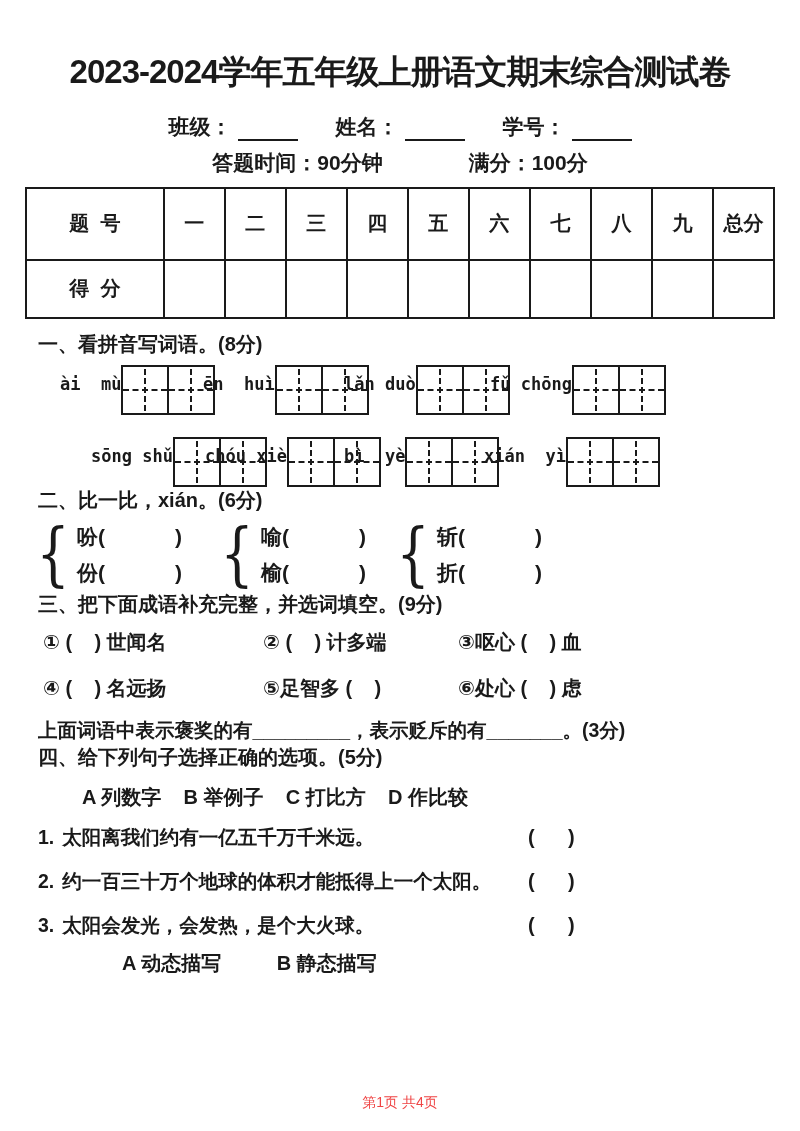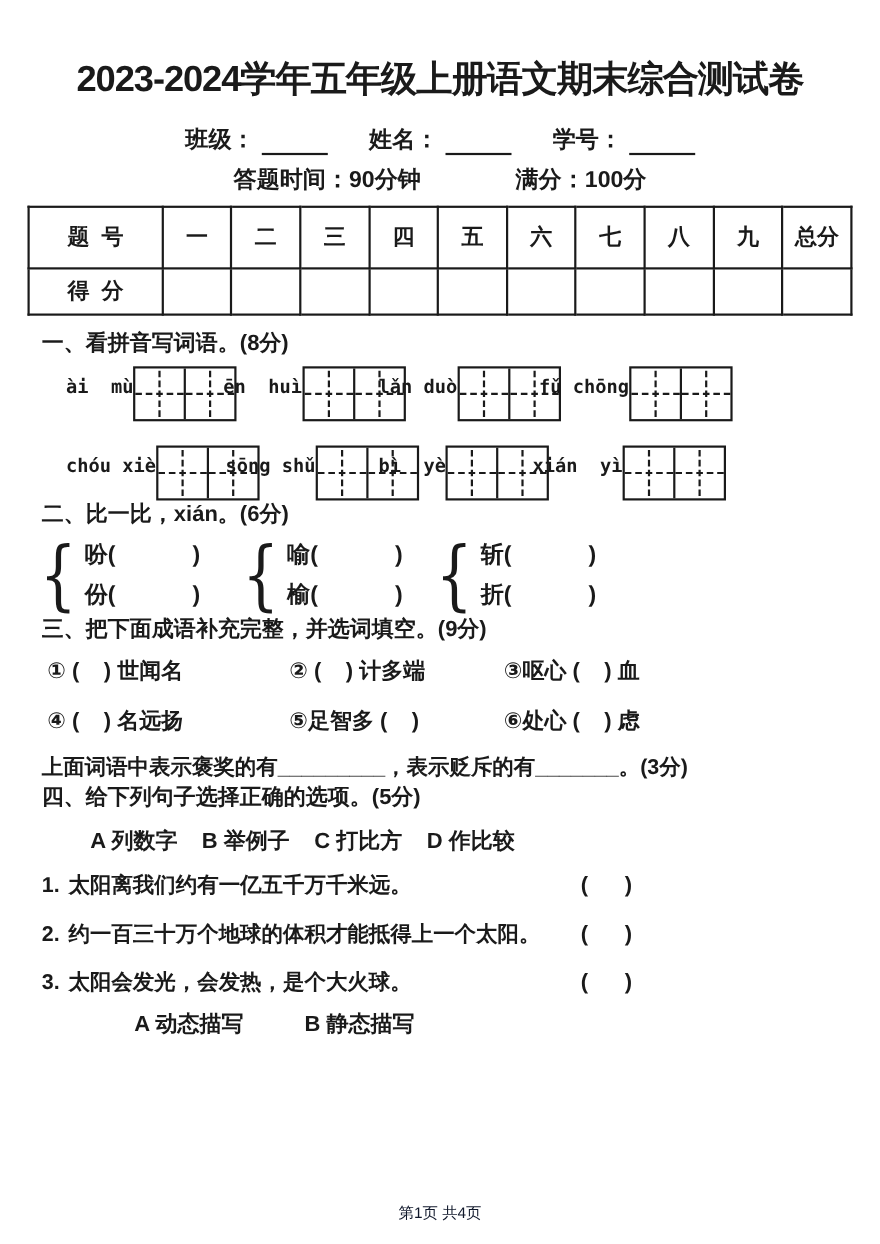--- a/index.html
+++ b/index.html
@@ -42,21 +42,21 @@
 
   
   table.score{
     width:750px;margin:10px auto 0 auto;
     border-collapse:collapse;table-layout:fixed;
   }
   table.score td{
     border:2px solid #1a1a1a;
     text-align:center;vertical-align:middle;
     font-size:20px;font-weight:600;
-    padding:0;
+    padding:8px;
   }
   table.score td.first{width:16%;}
   table.score tr.hdr td{height:54px;}
   table.score tr.scr td{height:40px;}
 
   
   .sec{padding:12px 38px;}
   h2.shead{
     margin:0;font-size:20px;font-weight:800;line-height:26px;
   }
@@ -115,21 +115,21 @@
   .optline{margin-top:14px;margin-left:44px;font-size:20px;font-weight:600;line-height:26px;}
   .qitem{position:relative;font-size:19.5px;font-weight:600;line-height:26px;}
   .q1{margin-top:14px;} .q2{margin-top:18px;} .q3{margin-top:18px;}
   .qnum{margin-right:8px;}
   .aslot{position:absolute;left:490px;top:0;font-size:20px;}
   .subopt{margin-top:12px;margin-left:84px;font-size:20px;font-weight:600;line-height:26px;}
 
   
   .footer{
     position:absolute;left:0;top:1094px;width:100%;
-    text-align:center;font-size:14px;font-weight:400;color:#0f172a;
+    text-align:center;font-size:14px;font-weight:400;color:#ef4444;
   }
 </style>
 </head>
 <body>
 
 <div class="page">
 
   <h1 class="title">2023-2024学年五年级上册语文期末综合测试卷</h1>
 
   <div class="students">
@@ -212,29 +212,29 @@
       <div class="pyunit mu4">
         <div class="pylabel pre">fǔ chōng</div>
         <div class="wgrid">
           <div class="wcell mid"></div>
           <div class="wcell"></div>
         </div>
       </div>
     </div>
 
     <div class="pyrow r2">
+      <div class="pyunit nu2">
+        <div class="pylabel pre">sōng shǔ</div>
+        <div class="wgrid">
+          <div class="wcell mid"></div>
+          <div class="wcell"></div>
+        </div>
+      </div>
       <div class="pyunit nu1">
         <div class="pylabel pre">chóu xiè</div>
-        <div class="wgrid">
-          <div class="wcell mid"></div>
-          <div class="wcell"></div>
-        </div>
-      </div>
-      <div class="pyunit nu2">
-        <div class="pylabel pre">sōng shǔ</div>
         <div class="wgrid">
           <div class="wcell mid"></div>
           <div class="wcell"></div>
         </div>
       </div>
       <div class="pyunit nu3">
         <div class="pylabel pre">bì  yè</div>
         <div class="wgrid">
           <div class="wcell mid"></div>
           <div class="wcell"></div>

